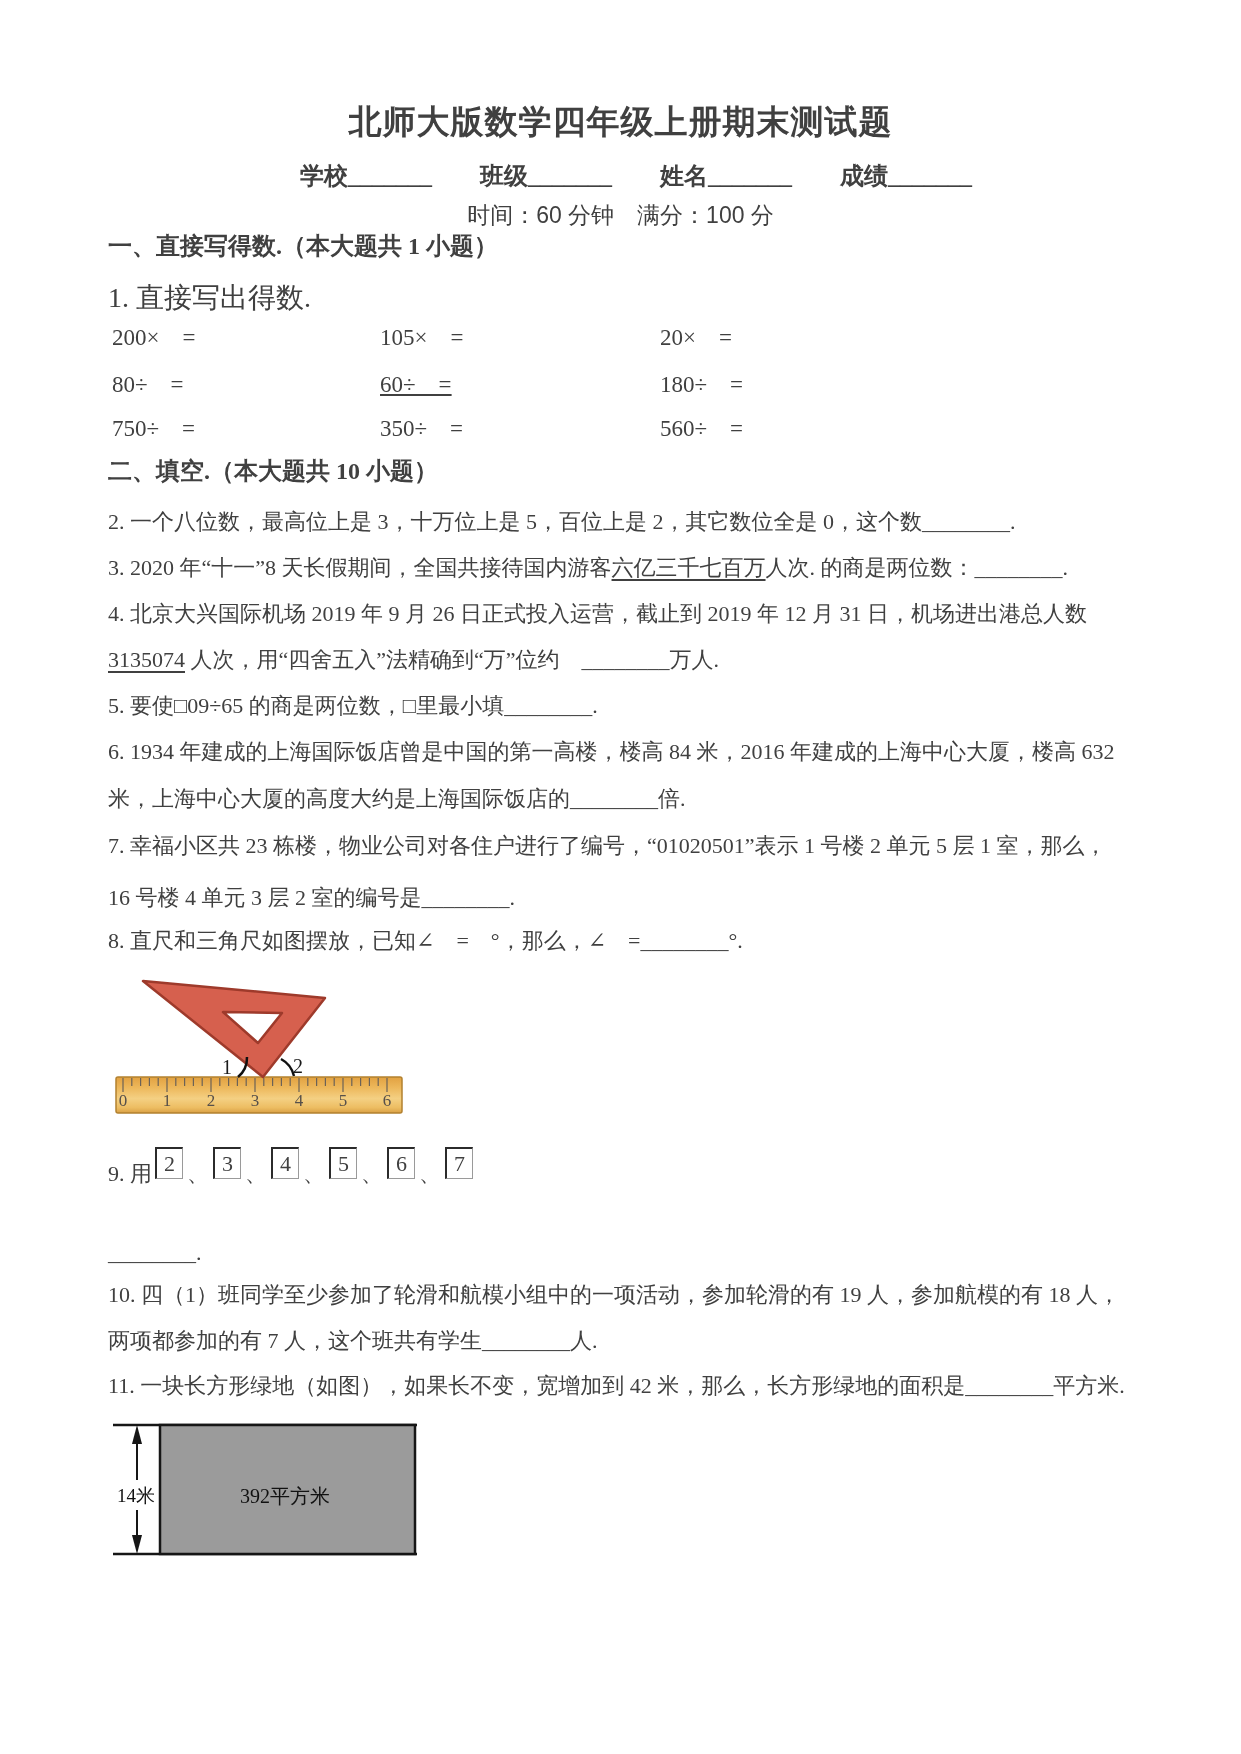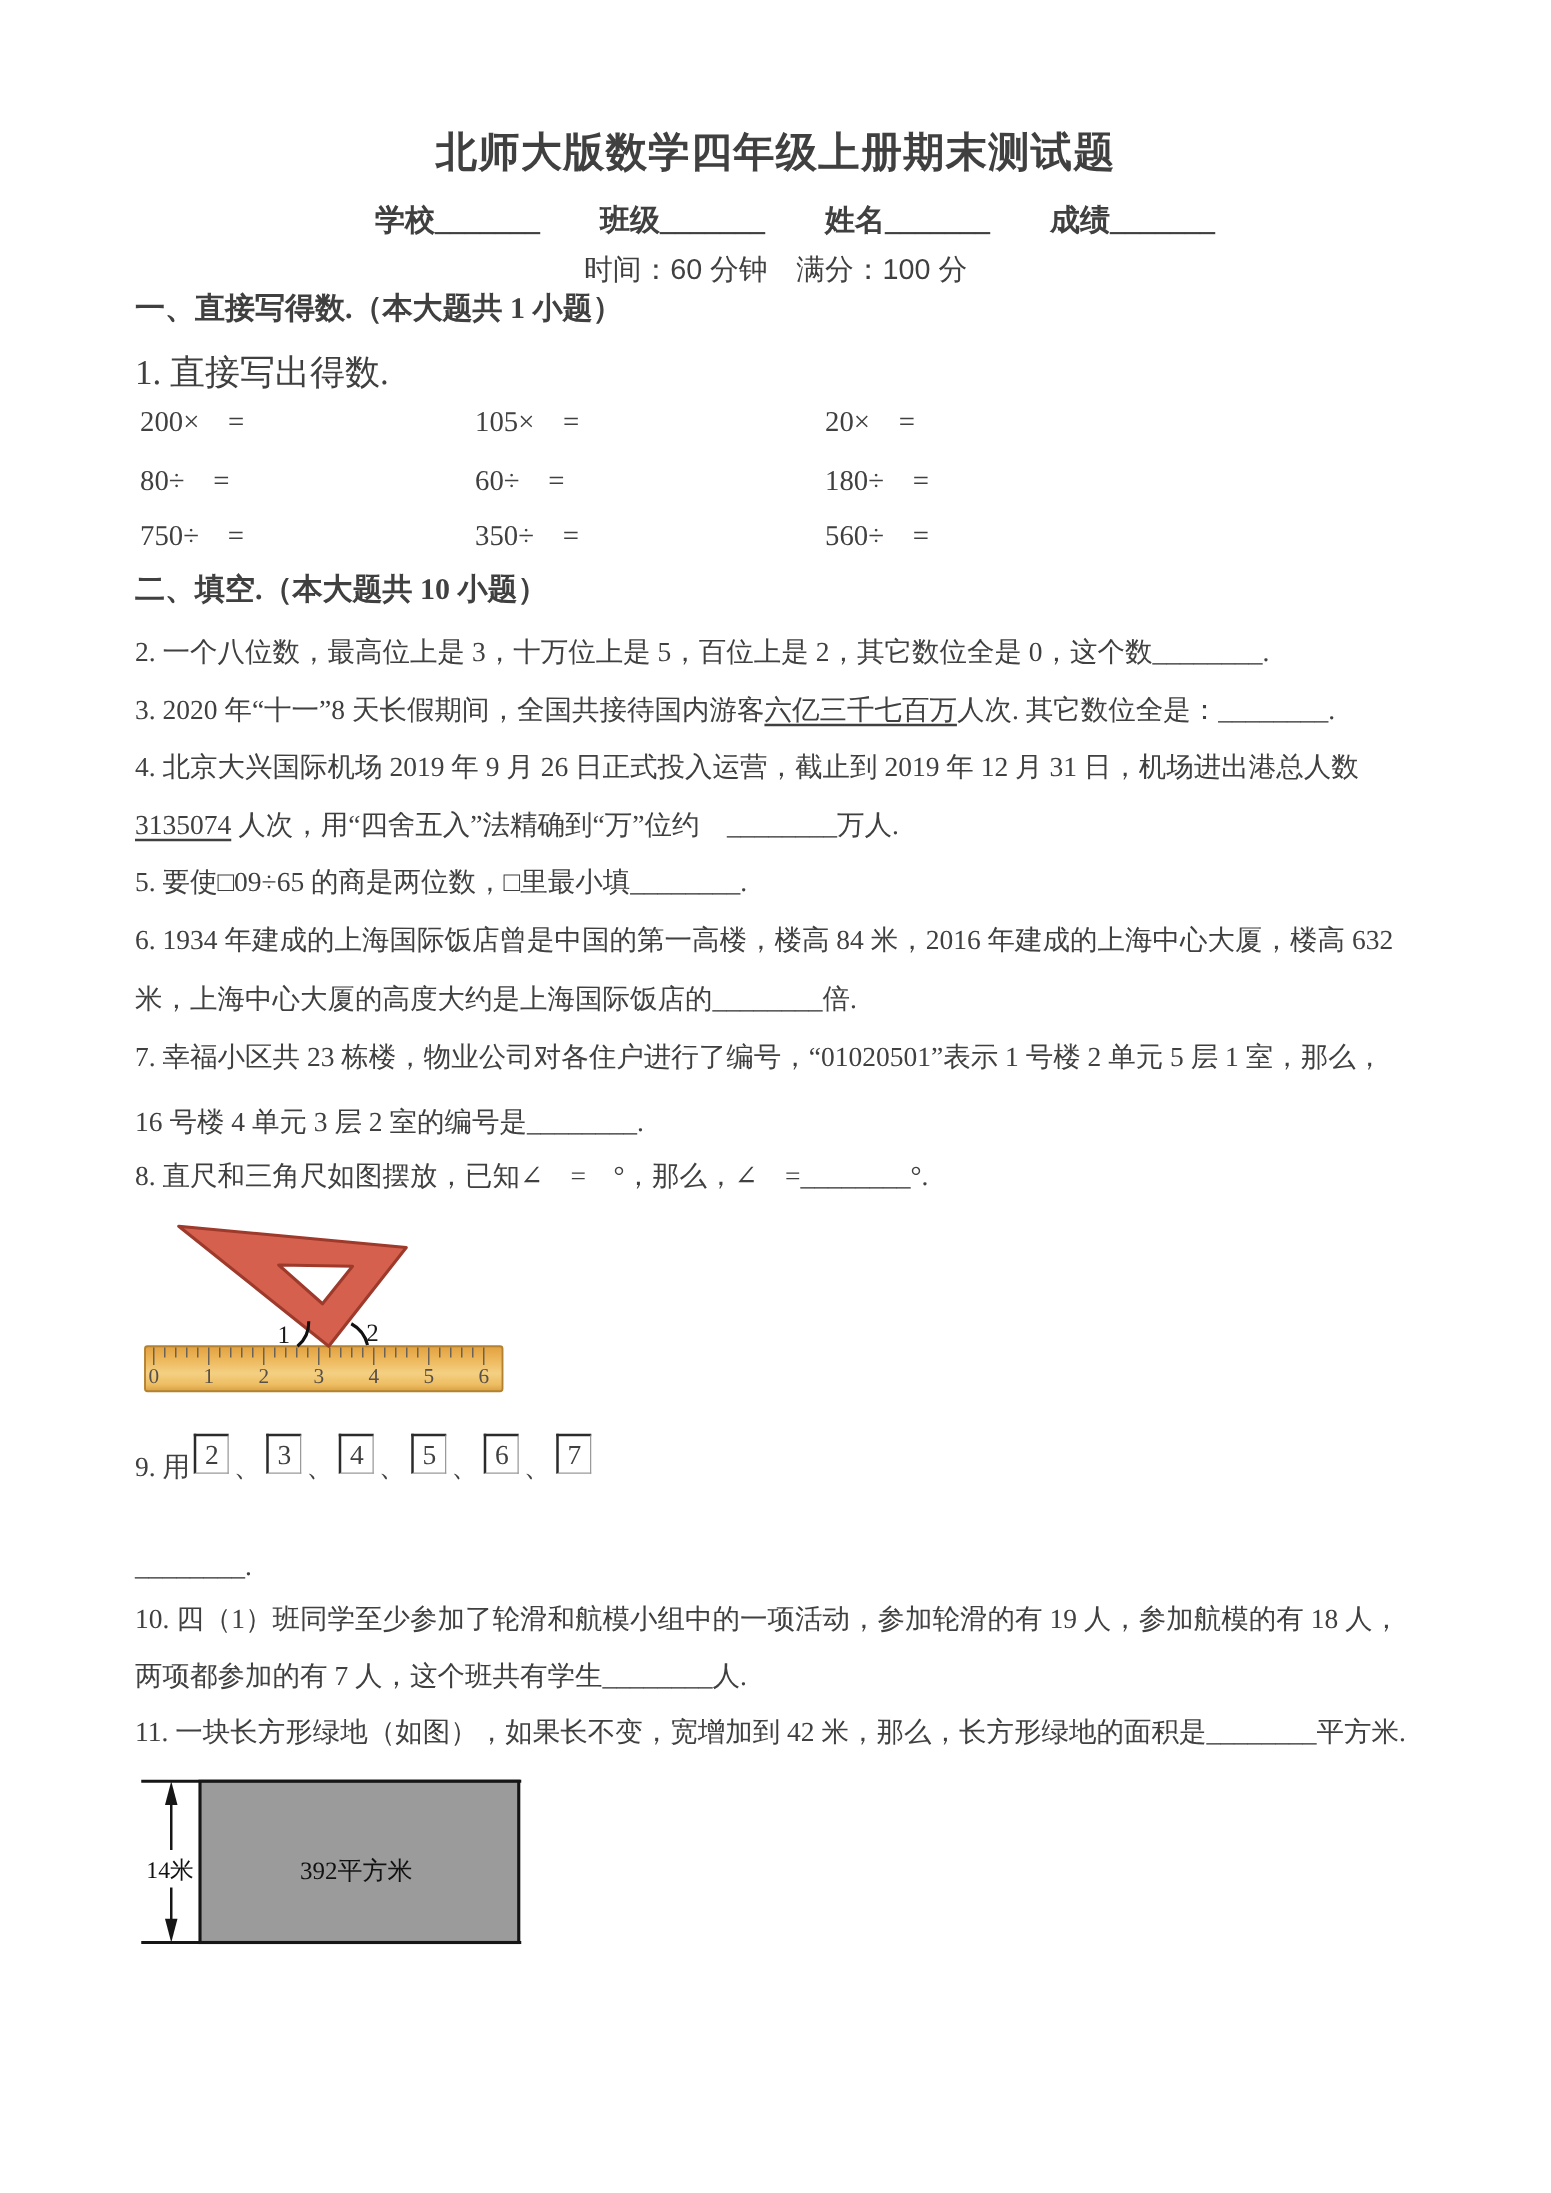--- a/index.html
+++ b/index.html
@@ -79,31 +79,31 @@
 
   <div class="abs meta-line">时间：60 分钟　满分：100 分</div>
 
   <div class="abs sec-heading" style="top:230px;">一、直接写得数.（本大题共 1 小题）</div>
   <div class="abs q1-label">1. 直接写出得数.</div>
 
   <div class="abs calc" style="left:112px;top:322px;">200×　=</div>
   <div class="abs calc" style="left:380px;top:322px;">105×　=</div>
   <div class="abs calc" style="left:660px;top:322px;">20×　=</div>
   <div class="abs calc" style="left:112px;top:369px;">80÷　=</div>
-  <div class="abs calc" style="left:380px;top:369px;">60÷　=</div>
+  <div class="abs calc" style="left:380px;top:369px;text-decoration:underline;">60÷　=</div>
   <div class="abs calc" style="left:660px;top:369px;">180÷　=</div>
   <div class="abs calc" style="left:112px;top:413px;">750÷　=</div>
   <div class="abs calc" style="left:380px;top:413px;">350÷　=</div>
   <div class="abs calc" style="left:660px;top:413px;">560÷　=</div>
 
   <div class="abs sec-heading" style="top:455px;">二、填空.（本大题共 10 小题）</div>
 
   <div class="abs qline" style="top:507px;">2. 一个八位数，最高位上是 3，十万位上是 5，百位上是 2，其它数位全是 0，这个数________.</div>
 
-  <div class="abs qline" style="top:553px;"><span>3. 2020 年“十一”8 天长假期间，全国共接待国内游客</span><span class="ul">六亿三千七百万</span><span>人次. 其它数位全是：________.</span></div>
+  <div class="abs qline" style="top:553px;"><span>3. 2020 年“十一”8 天长假期间，全国共接待国内游客</span><span class="ul">六亿三千七百万</span><span>人次. 的商是两位数：________.</span></div>
 
   <div class="abs qline" style="top:599px;">4. 北京大兴国际机场 2019 年 9 月 26 日正式投入运营，截止到 2019 年 12 月 31 日，机场进出港总人数</div>
   <div class="abs qline" style="top:645px;"><span class="ul">3135074</span><span> 人次，用“四舍五入”法精确到“万”位约　________万人.</span></div>
 
   <div class="abs qline" style="top:691px;">5. 要使□09÷65 的商是两位数，□里最小填________.</div>
 
   <div class="abs qline" style="top:737px;">6. 1934 年建成的上海国际饭店曾是中国的第一高楼，楼高 84 米，2016 年建成的上海中心大厦，楼高 632</div>
   <div class="abs qline" style="top:784px;">米，上海中心大厦的高度大约是上海国际饭店的________倍.</div>
 
   <div class="abs qline" style="top:831px;">7. 幸福小区共 23 栋楼，物业公司对各住户进行了编号，“01020501”表示 1 号楼 2 单元 5 层 1 室，那么，</div>

